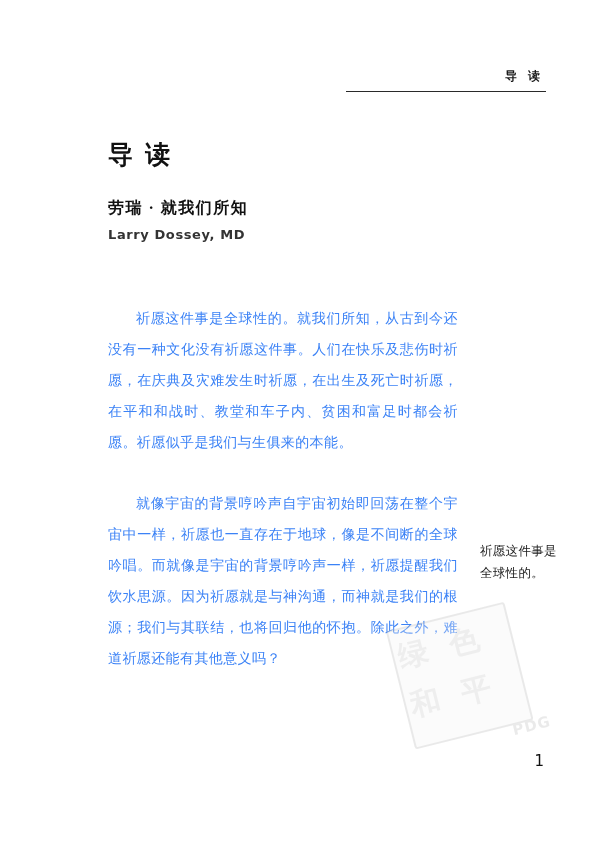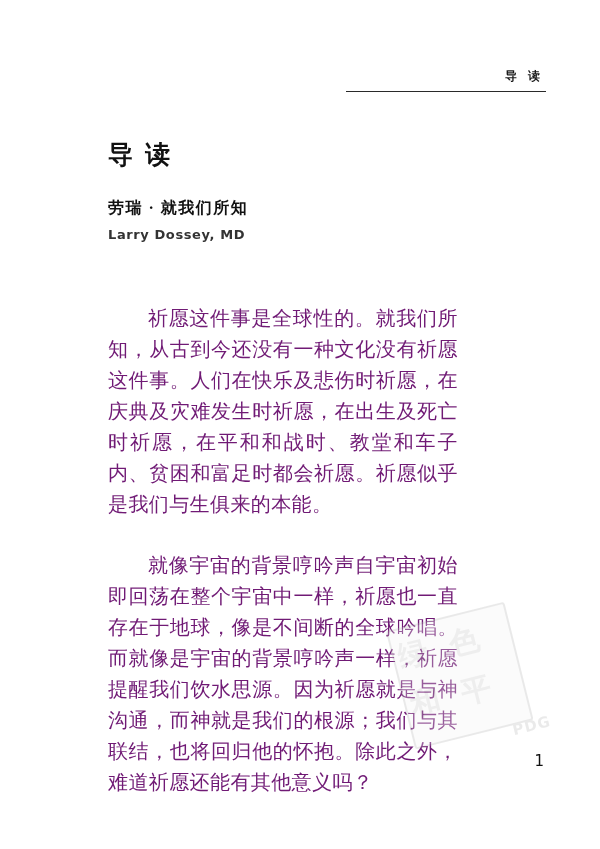--- a/index.html
+++ b/index.html
@@ -82,27 +82,27 @@
   }
 
   
   .body-col {
     position: absolute;
     left: 108px;
     top: 303px;
     width: 352px;
   }
   .para {
-    font-size: 20px;
+    font-size: 14px;
     line-height: 31px;
     text-align: justify;
     text-justify: inter-ideograph;
     margin: 0 2px 30px 0;
     text-indent: 2em;
-    color: #701a75;
+    color: #3b82f6;
     letter-spacing: 0.4px;
   }
 
   
   .margin-note {
     position: absolute;
     left: 480px;
     top: 540px;
     width: 78px;
     font-size: 12.5px;
@@ -179,20 +179,21 @@
     <h1 class="chapter-title">导 读</h1>
     <p class="author-cn">劳瑞 · 就我们所知</p>
     <p class="author-en">Larry Dossey, MD</p>
   </div>
 
   <div class="body-col">
     <p class="para">祈愿这件事是全球性的。就我们所知，从古到今还没有一种文化没有祈愿这件事。人们在快乐及悲伤时祈愿，在庆典及灾难发生时祈愿，在出生及死亡时祈愿，在平和和战时、教堂和车子内、贫困和富足时都会祈愿。祈愿似乎是我们与生俱来的本能。</p>
     <p class="para">就像宇宙的背景哼吟声自宇宙初始即回荡在整个宇宙中一样，祈愿也一直存在于地球，像是不间断的全球吟唱。而就像是宇宙的背景哼吟声一样，祈愿提醒我们饮水思源。因为祈愿就是与神沟通，而神就是我们的根源；我们与其联结，也将回归他的怀抱。除此之外，难道祈愿还能有其他意义吗？</p>
   </div>
 
+  <div class="margin-note">祈愿这件事是全球性的。</div>
 
   <div class="watermark">
     <div class="wm-box"></div>
     <div class="wm-glyphs">绿 色 和 平</div>
     <div class="wm-label">PDG</div>
   </div>
 
   <div class="folio">1</div>
 
 </div>

